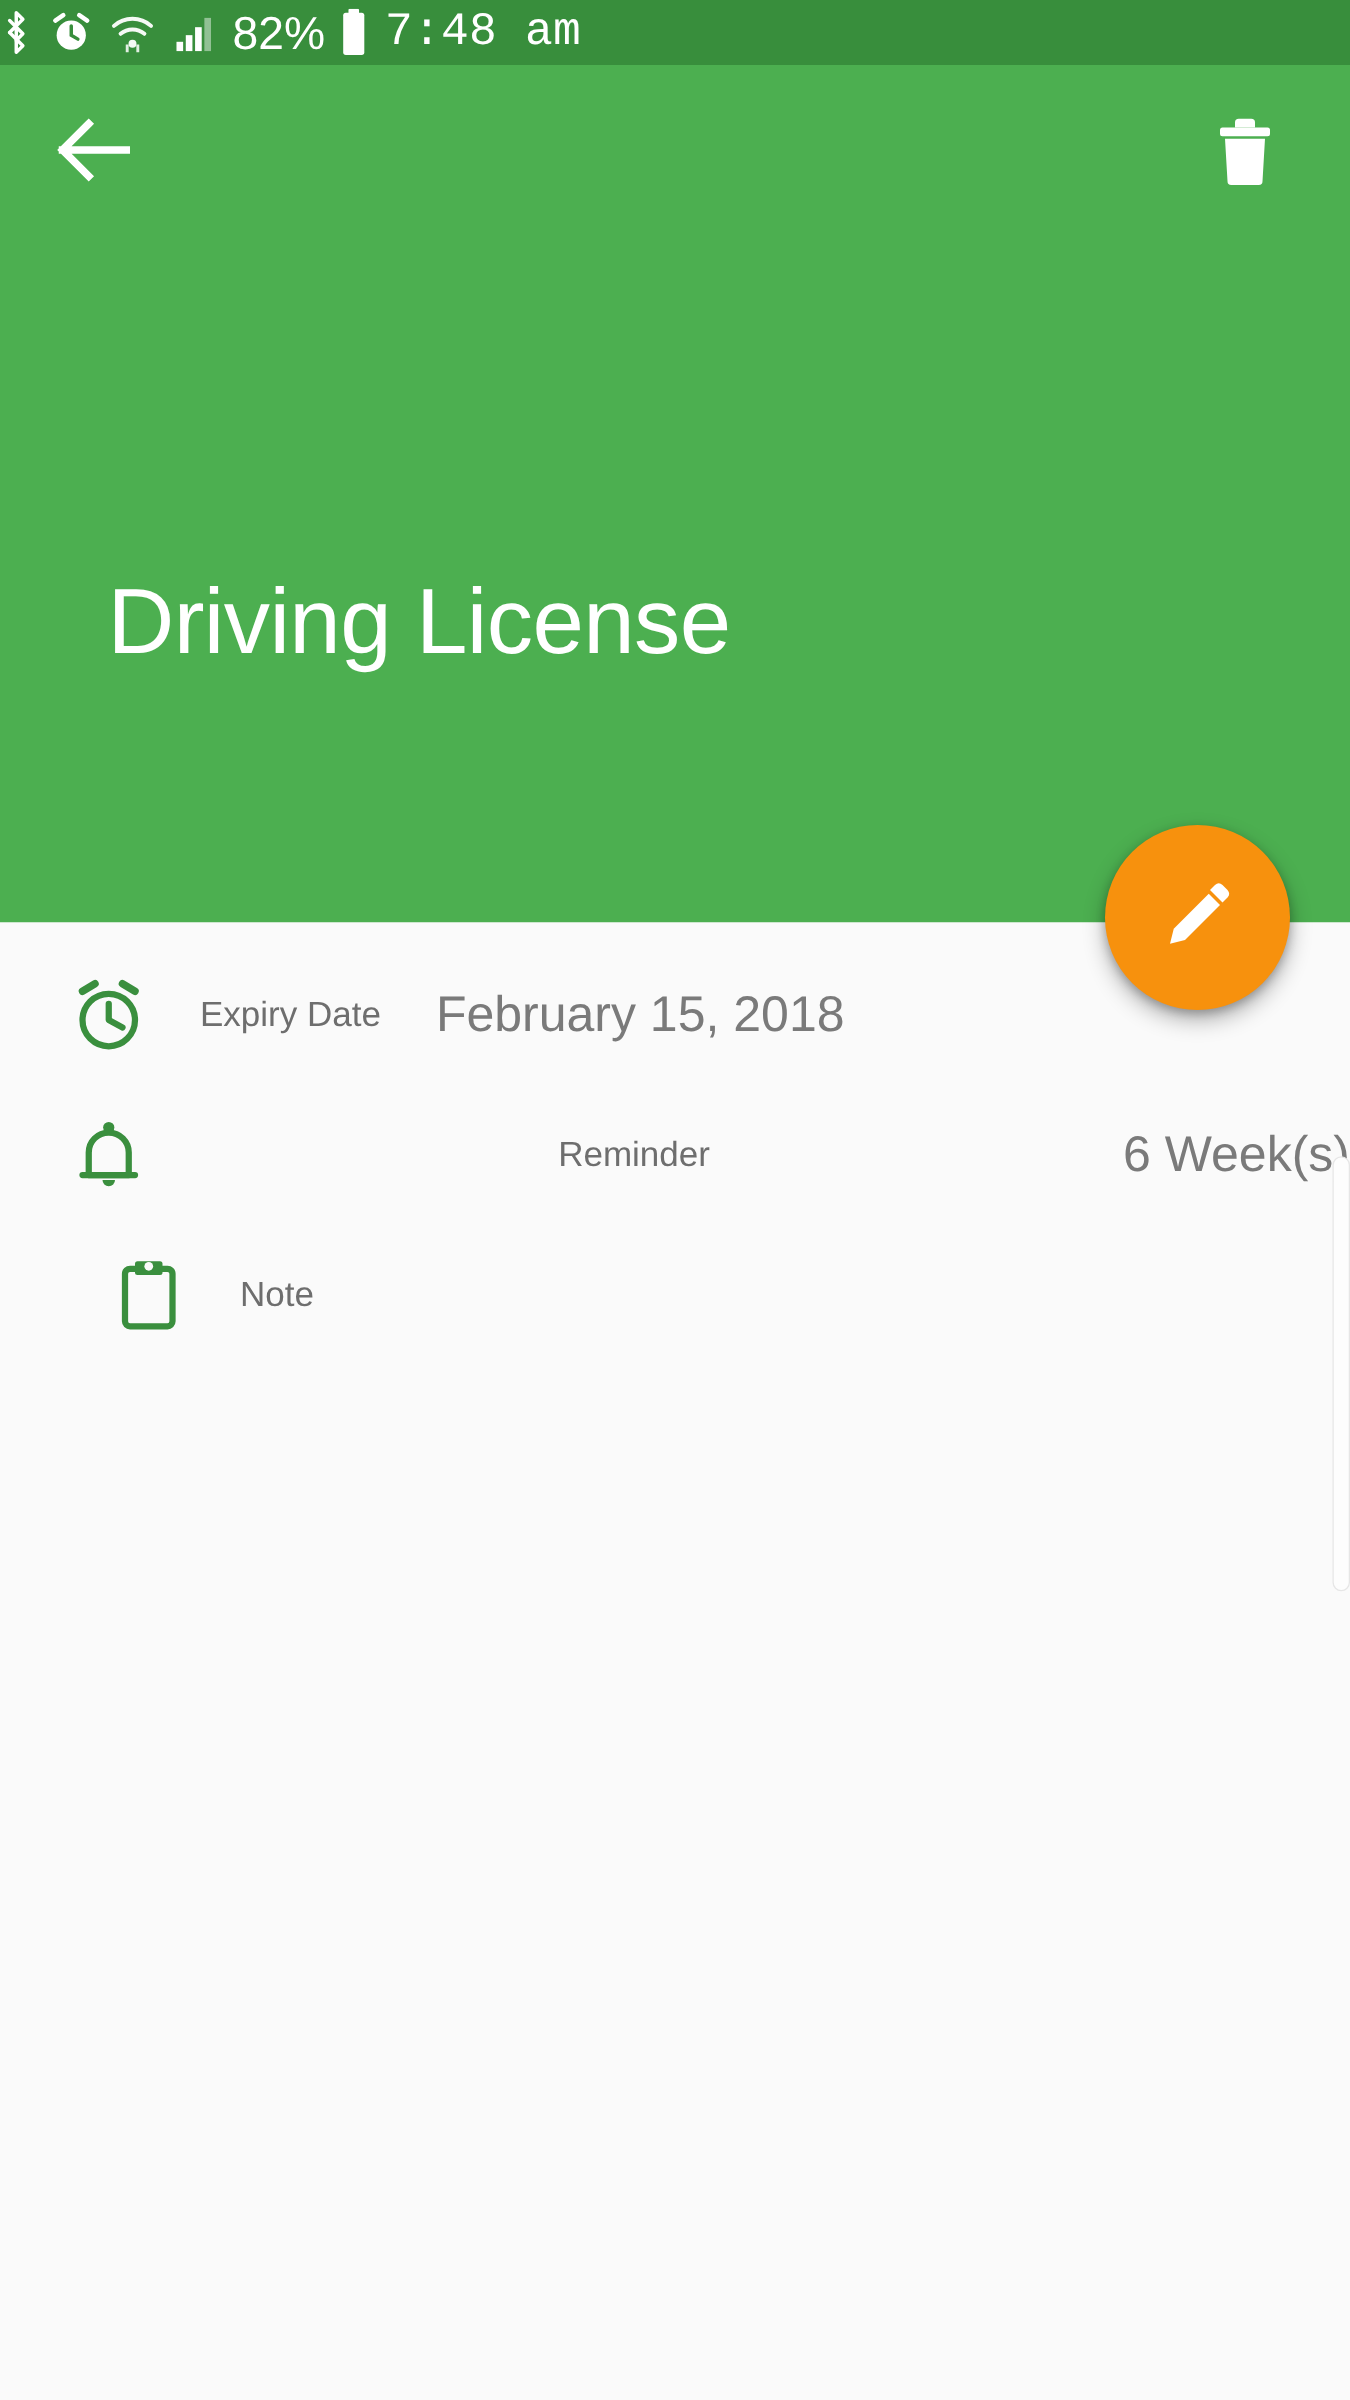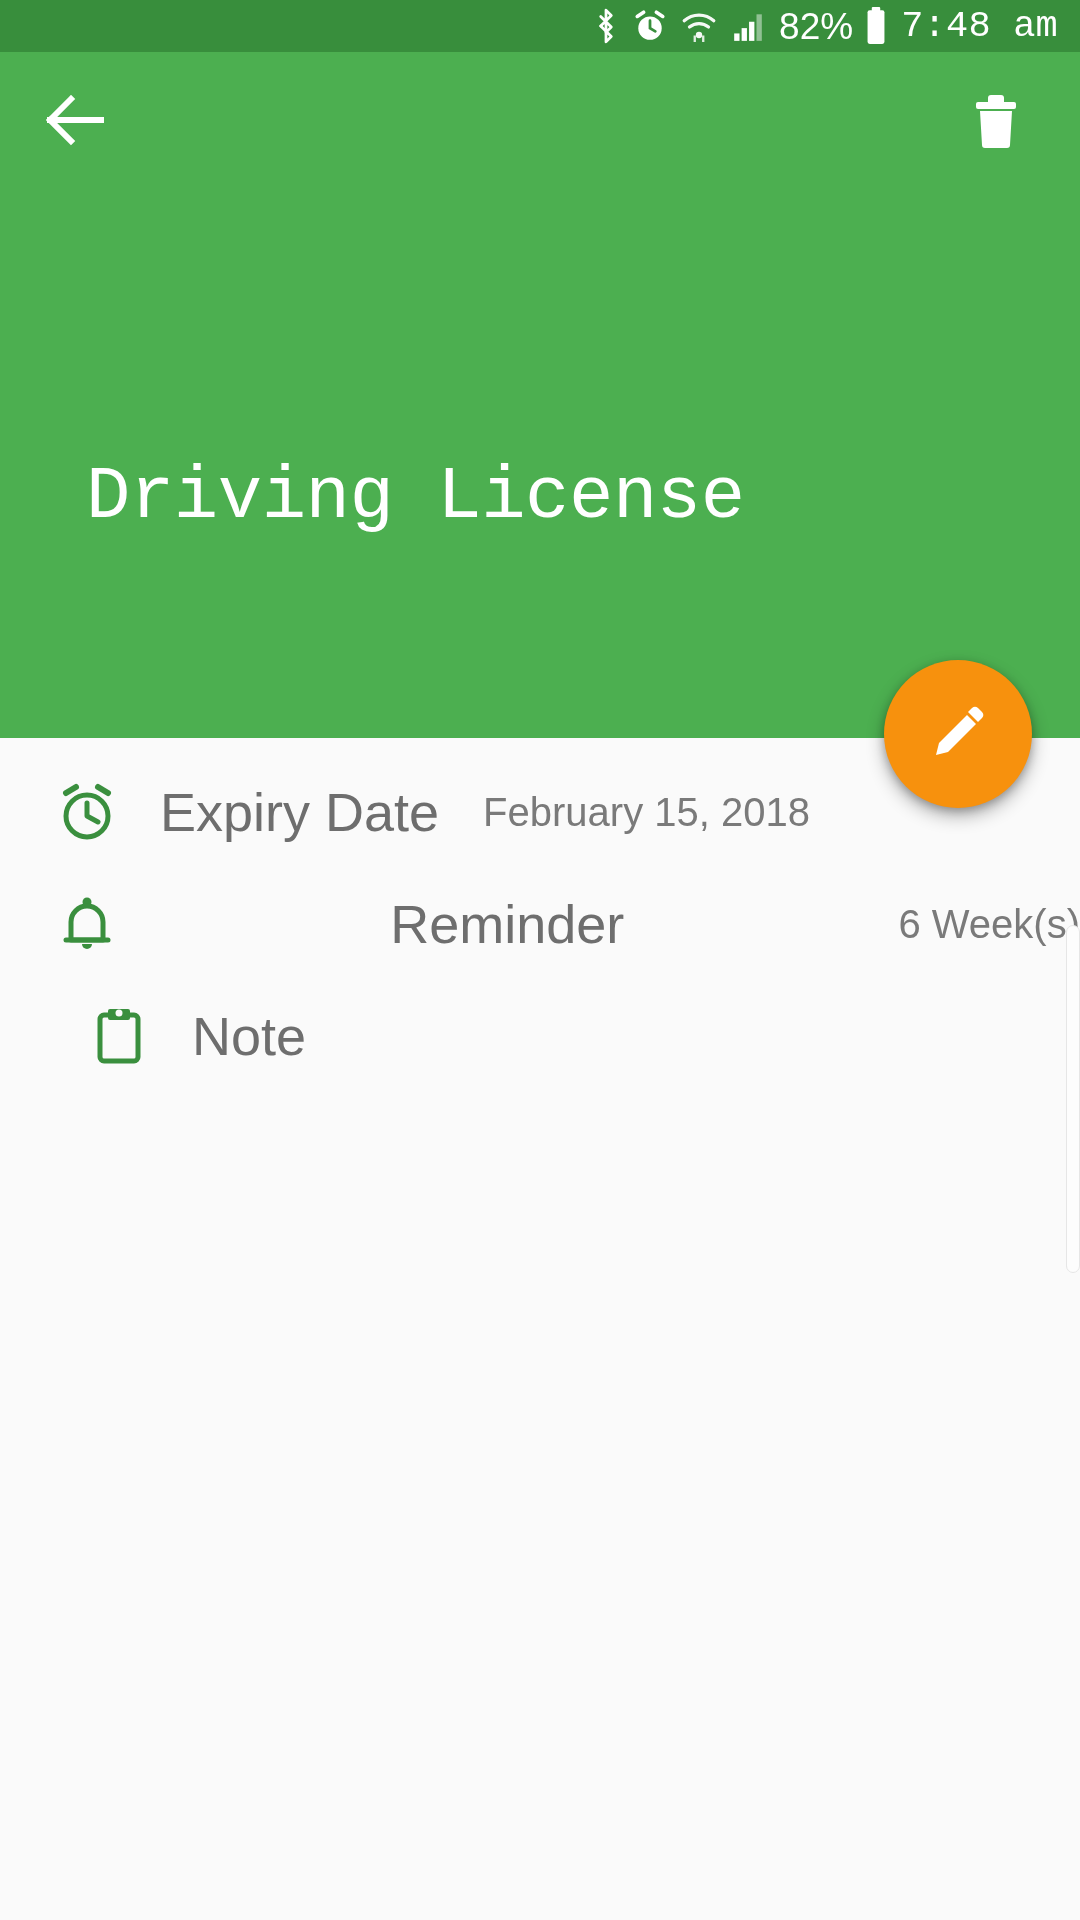--- a/index.html
+++ b/index.html
@@ -8,35 +8,34 @@
     background:#fafafa;
     font-family:"Liberation Sans", sans-serif;
     overflow:hidden;
   }
   #screen { position:relative; width:1080px; height:1920px; }
 
   
   .status-bar{
     position:absolute; top:0; left:0; width:1080px; height:52px;
     background:#388e3c;
-    display:flex; align-items:center; justify-content:flex-end;
+    display:flex; align-items:center; justify-content:flex-start;
     padding-right:22px; gap:14px;
   }
   .sb-ico{ display:flex; align-items:center; justify-content:center; }
   .sb-text{
     color:#ffffff; font-size:37px; letter-spacing:.2px;
     font-family:Liberation Mono, monospace; line-height:1;
   }
   .sb-pct{ color:#fff; font-size:37px; line-height:1; margin-right:-2px; }
 
   
   .header{
     position:absolute; top:52px; left:0; width:1080px; height:686px;
     background:#4caf50;
-    font-family:Liberation Mono, monospace;
   }
   .app-bar{
     position:absolute; top:0; left:0; width:1080px; height:124px;
   }
   .back-btn{
     position:absolute; left:28px; top:22px; width:96px; height:96px;
     display:flex; align-items:center; justify-content:center;
     border-radius:50%;
   }
   .delete-btn{
@@ -69,21 +68,21 @@
   .detail-row{
     position:absolute; left:0; width:1080px; height:112px;
     display:flex; align-items:center;
   }
   .row-icon{
     width:70px; min-width:70px; margin-left:52px;
     display:flex; align-items:center; justify-content:center;
   }
   .row-label{
     margin-left:38px;
-    color:#6e6e6e; font-size:54px; font-weight:400;
+    color:#6e6e6e; font-size:28px; font-weight:400;
     line-height:1; white-space:nowrap;
   }
   .row-value{
     margin-left:44px;
     color:#7a7a7a; font-size:40px; font-weight:400;
     line-height:1; white-space:nowrap;
   }
   .row-value:empty{ display:none; }
 
   

